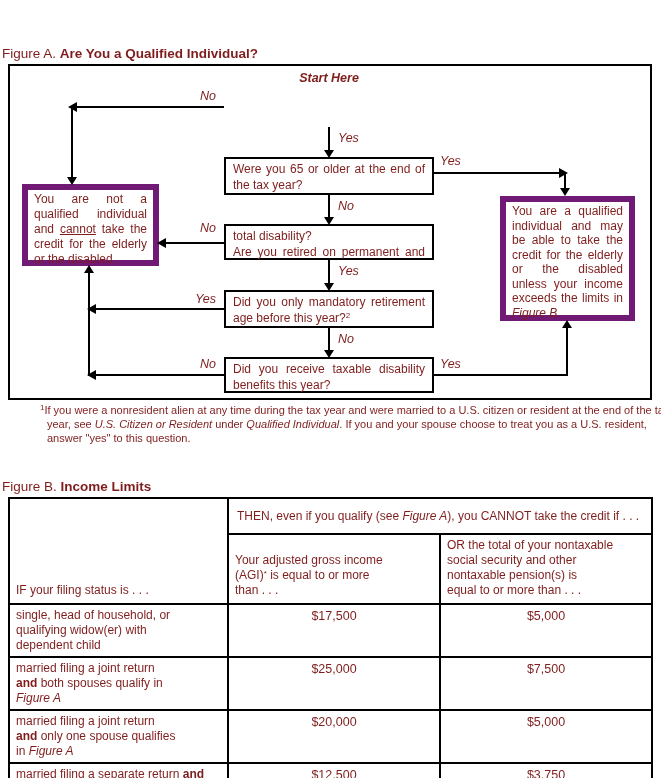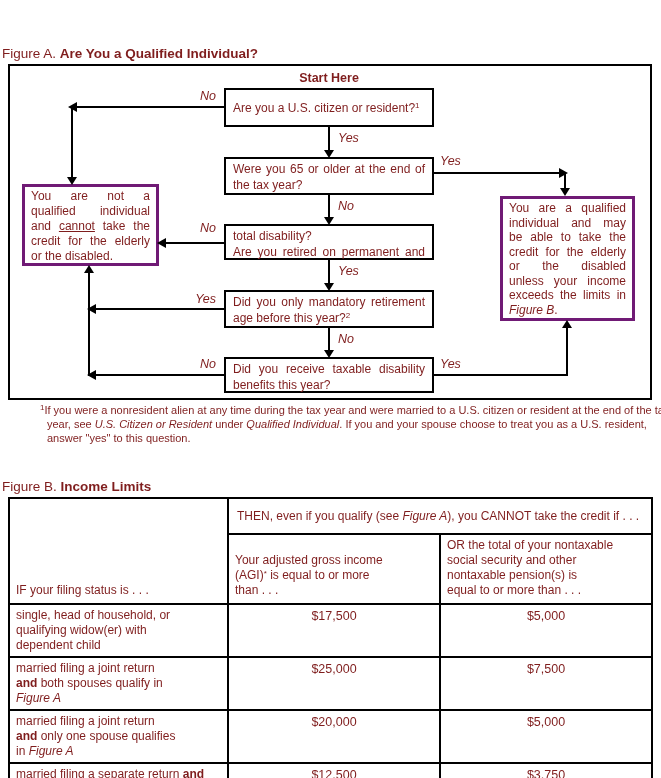--- a/index.html
+++ b/index.html
@@ -5,24 +5,24 @@
   html,body{margin:0;padding:0;background:#fff;}
   #page{position:relative;width:661px;height:778px;background:#ffffff;
         font-family:"Liberation Sans","DejaVu Sans",sans-serif;color:#7f1d1d;overflow:hidden;margin-top:44px;}
   .abs{position:absolute;}
   
   .figtitle{font-size:13.5px;letter-spacing:0;}
   .figtitle .bold{font-weight:bold;}
   
   #chart{position:absolute;left:8px;top:20px;width:644px;height:336px;
          border:2px solid #000;box-sizing:border-box;}
-  .starthere{font-weight:bold;font-size:12.5px;text-align:center;}
+  .starthere{font-weight:bold;font-style:italic;font-size:12.5px;text-align:center;}
   .q{position:absolute;left:214px;width:210px;border:2px solid #000;box-sizing:border-box;
      background:#fff;font-size:12px;line-height:16px;padding:1px 7px;}
-  .result{position:absolute;border:3px solid #701a75;box-sizing:border-box;background:#fff;
+  .result{position:absolute;border:6px solid #701a75;box-sizing:border-box;background:#fff;
           font-size:12px;padding:2px 6px;}
   .jline{display:block;}
   .jline.stretch{text-align:justify;text-align-last:justify;}
   .sup{font-size:8px;vertical-align:top;position:relative;top:-2px;}
   .ul{text-decoration:underline;}
   
   .hline{position:absolute;height:2px;background:#000;}
   .vline{position:absolute;width:2px;background:#000;}
   .ah{position:absolute;width:0;height:0;}
   .ah.left {border-top:5px solid transparent;border-bottom:5px solid transparent;border-right:9px solid #000;}
@@ -54,23 +54,20 @@
 
   <div class="abs figtitle" style="left:2px;top:2px;">
     <span>Figure A.</span>
     <span class="bold">Are You a Qualified Individual?</span>
   </div>
 
   <div id="chart">
 
     <div class="abs starthere" style="left:214px;top:5px;width:210px;">Start Here</div>
 
-    <div class="q" style="top:22px;height:39px;padding-top:10px;">
-        <span class="jline"><span>Are you a U.S. citizen or resident?</span><span class="sup">1</span></span>
-      </div>
     <div class="q" style="top:91px;height:38px;padding-top:2px;">
         <span class="jline stretch"><span>Were you 65 or older at the end of</span></span>
         <span class="jline"><span>the tax year?</span></span>
       </div>
     <div class="q" style="top:158px;height:36px;padding-top:2px;">
         <span class="jline"><span>total disability?</span></span>
         <span class="jline stretch"><span>Are you retired on permanent and</span></span>
       </div>
     <div class="q" style="top:224px;height:38px;padding-top:2px;">
         <span class="jline stretch"><span>Did you only mandatory retirement</span></span>

